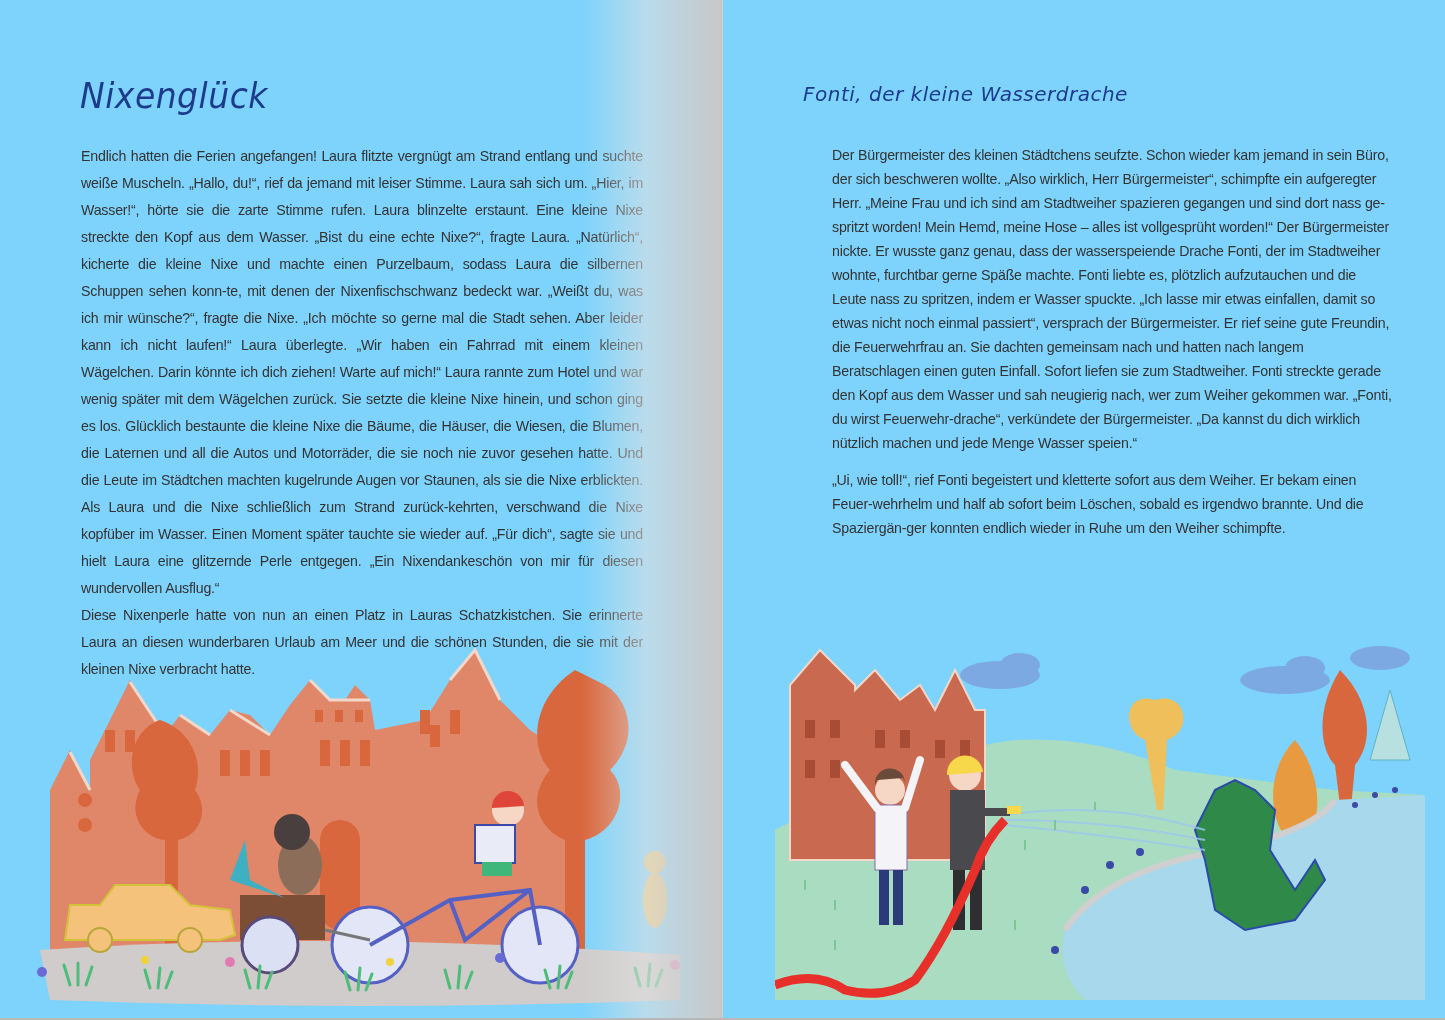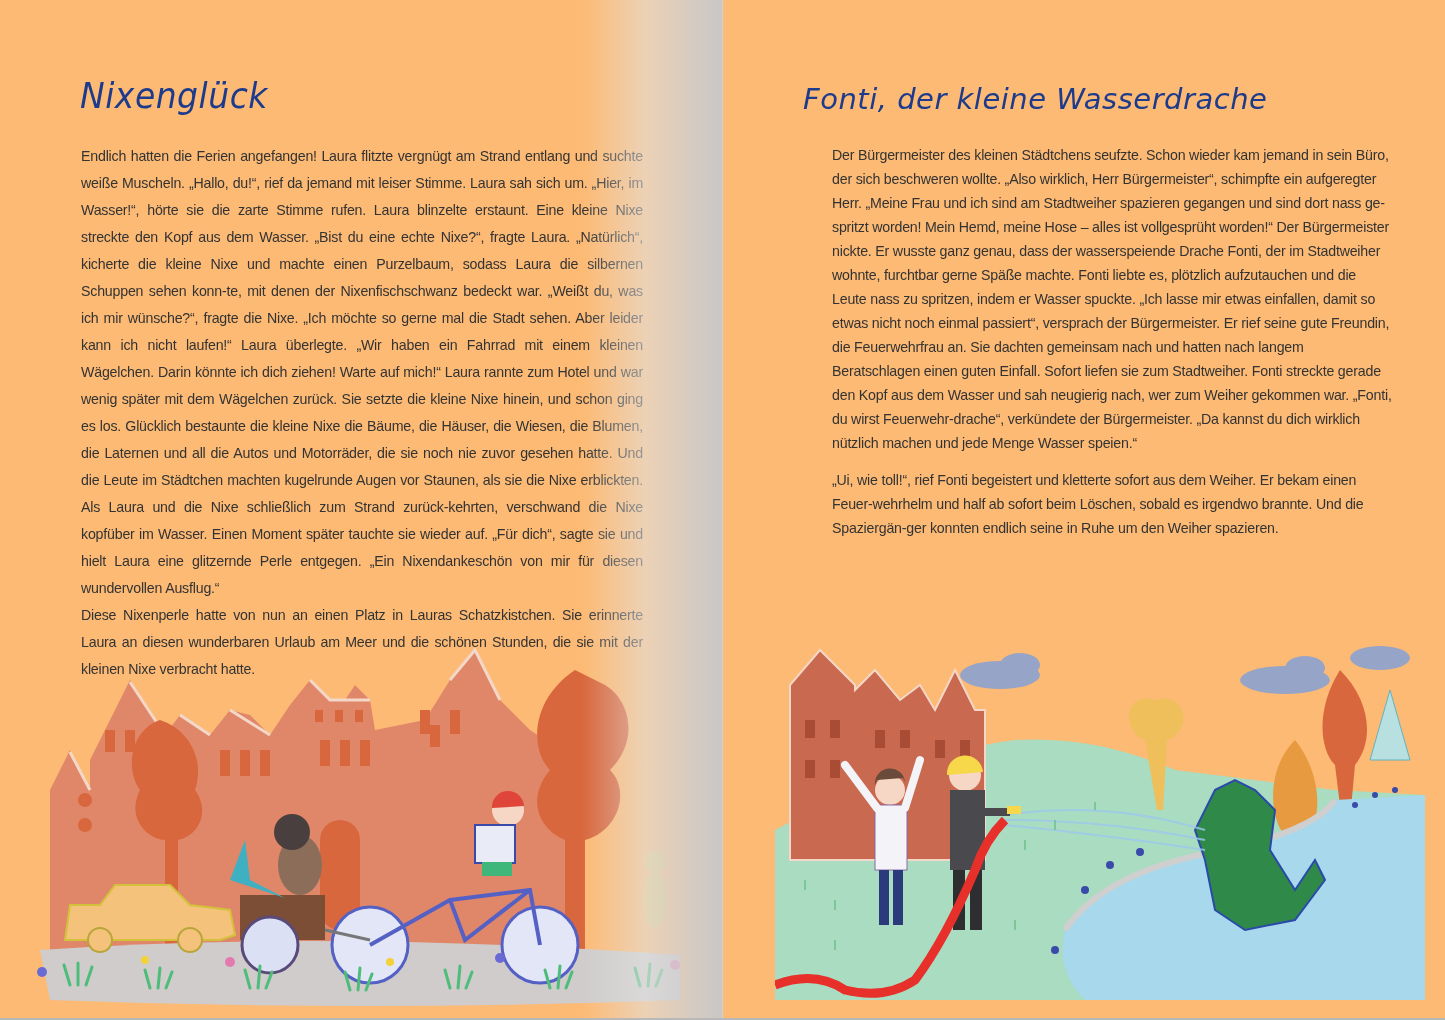--- a/index.html
+++ b/index.html
@@ -1,37 +1,37 @@
 <!DOCTYPE html>
 <html><head>
 <meta charset="utf-8">
 <style>
   * { margin: 0; padding: 0; box-sizing: border-box; }
   html, body { width: 1445px; height: 1020px; overflow: hidden; background: #fff; }
   body { position: relative; font-family: "Liberation Sans", sans-serif; }
 
   .spread { position: absolute; left: 0; top: 0; width: 1445px; height: 1020px; border-bottom: 2px solid #b8b8b8; }
 
-  .page { position: absolute; top: 0; height: 1018px; background: #fdba74; overflow: hidden; }
+  .page { position: absolute; top: 0; height: 1018px; background: #7dd3fc; overflow: hidden; }
   .page-left { left: 0; width: 722px; }
   .page-right { left: 722px; width: 723px; border-left: 1px solid #d0d0d0; }
 
   .gutter-shadow {
     position: absolute; top: 0; right: 0; width: 140px; height: 100%;
     background: linear-gradient(to right, rgba(255,255,255,0) 0%, rgba(225,225,225,0.6) 45%, rgba(200,199,199,1) 100%);
     pointer-events: none; z-index: 5;
   }
 
   .title {
     position: absolute; color: #1c3b8c;
     font-family: "DejaVu Sans", sans-serif; font-weight: normal;
     letter-spacing: 0.5px; font-style: italic;
   }
   .title-left { left: 80px; top: 76px; font-size: 33px; transform: scaleY(1.05); }
-  .title-right { left: 803px; top: 82px; font-size: 29px; }
+  .title-right { left: 803px; top: 82px; font-size: 20px; }
 
   .body-text {
     position: absolute; color: #333;
     font-family: "Liberation Sans Narrow", "Liberation Sans", sans-serif;
     font-size: 14.2px; line-height: 27px; letter-spacing: -0.2px;
   }
   .body-left { left: 81px; top: 143px; width: 562px; text-align: justify; hyphens: manual; }
   .body-right { left: 832px; top: 143px; width: 562px; line-height: 24px; }
   .body-right p { margin-bottom: 13px; }
   .body-left p { margin: 0; }
@@ -129,21 +129,21 @@
     </div>
 
     <div class="gutter-shadow"></div>
   </div>
 
   <div class="page page-right"></div>
 
   <h1 class="title title-right">Fonti, der kleine Wasserdrache</h1>
   <div class="body-text body-right">
     <p>Der Bürgermeister des kleinen Städtchens seufzte. Schon wieder kam jemand in sein Büro, der sich beschweren wollte. „Also wirklich, Herr Bürgermeister“, schimpfte ein aufgeregter Herr. „Meine Frau und ich sind am Stadtweiher spazieren gegangen und sind dort nass ge-spritzt worden! Mein Hemd, meine Hose – alles ist vollgesprüht worden!“ Der Bürgermeister nickte. Er wusste ganz genau, dass der wasserspeiende Drache Fonti, der im Stadtweiher wohnte, furchtbar gerne Späße machte. Fonti liebte es, plötzlich aufzutauchen und die Leute nass zu spritzen, indem er Wasser spuckte. „Ich lasse mir etwas einfallen, damit so etwas nicht noch einmal passiert“, versprach der Bürgermeister. Er rief seine gute Freundin, die Feuerwehrfrau an. Sie dachten gemeinsam nach und hatten nach langem Beratschlagen einen guten Einfall. Sofort liefen sie zum Stadtweiher. Fonti streckte gerade den Kopf aus dem Wasser und sah neugierig nach, wer zum Weiher gekommen war. „Fonti, du wirst Feuerwehr-drache“, verkündete der Bürgermeister. „Da kannst du dich wirklich nützlich machen und jede Menge Wasser speien.“</p>
-    <p>„Ui, wie toll!“, rief Fonti begeistert und kletterte sofort aus dem Weiher. Er bekam einen Feuer-wehrhelm und half ab sofort beim Löschen, sobald es irgendwo brannte. Und die Spaziergän-ger konnten endlich seine in Ruhe um den Weiher spazieren.</p>
+    <p>„Ui, wie toll!“, rief Fonti begeistert und kletterte sofort aus dem Weiher. Er bekam einen Feuer-wehrhelm und half ab sofort beim Löschen, sobald es irgendwo brannte. Und die Spaziergän-ger konnten endlich wieder in Ruhe um den Weiher schimpfte.</p>
   </div>
 
   <div class="illustration illus-right">
     <svg width="660" height="380" viewBox="0 0 660 380">
 
       <path d="M0 200 Q150 120 240 110 Q320 105 400 140 Q480 150 560 160 L650 165 L650 370 L0 370 Z" fill="#a9dcc0"></path>
 
       <g fill="#7d9fdc" opacity="0.8">
         <ellipse cx="225" cy="45" rx="40" ry="14"></ellipse>
           <ellipse cx="245" cy="35" rx="20" ry="12"></ellipse>

